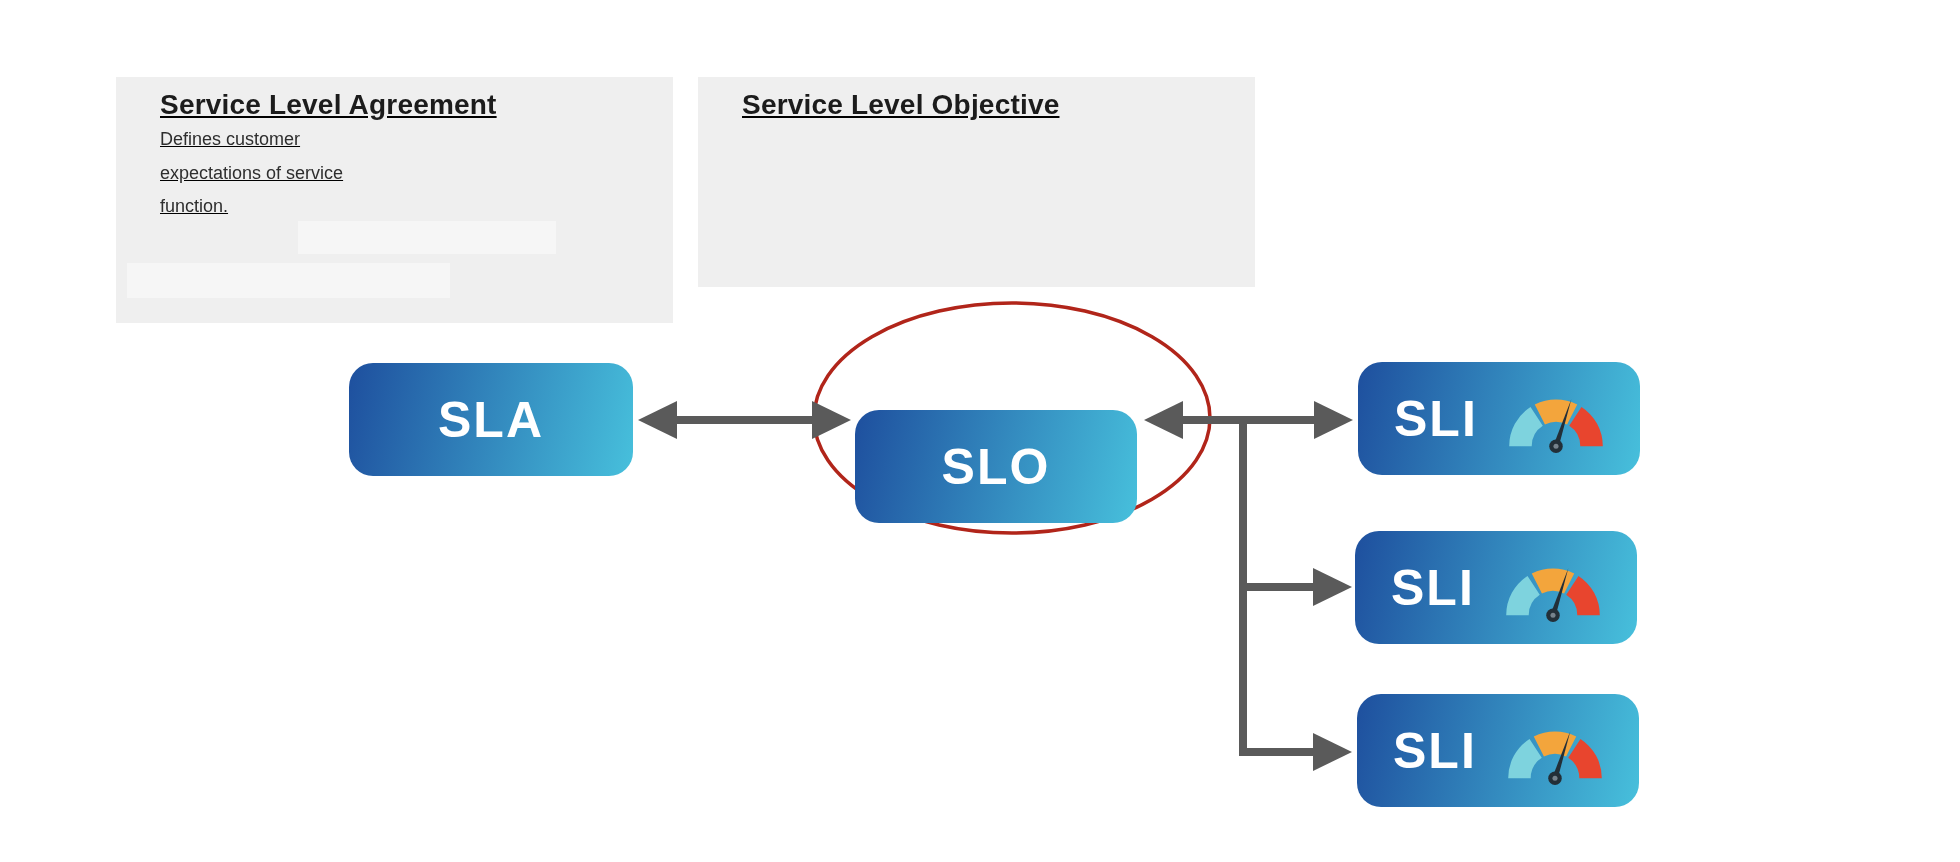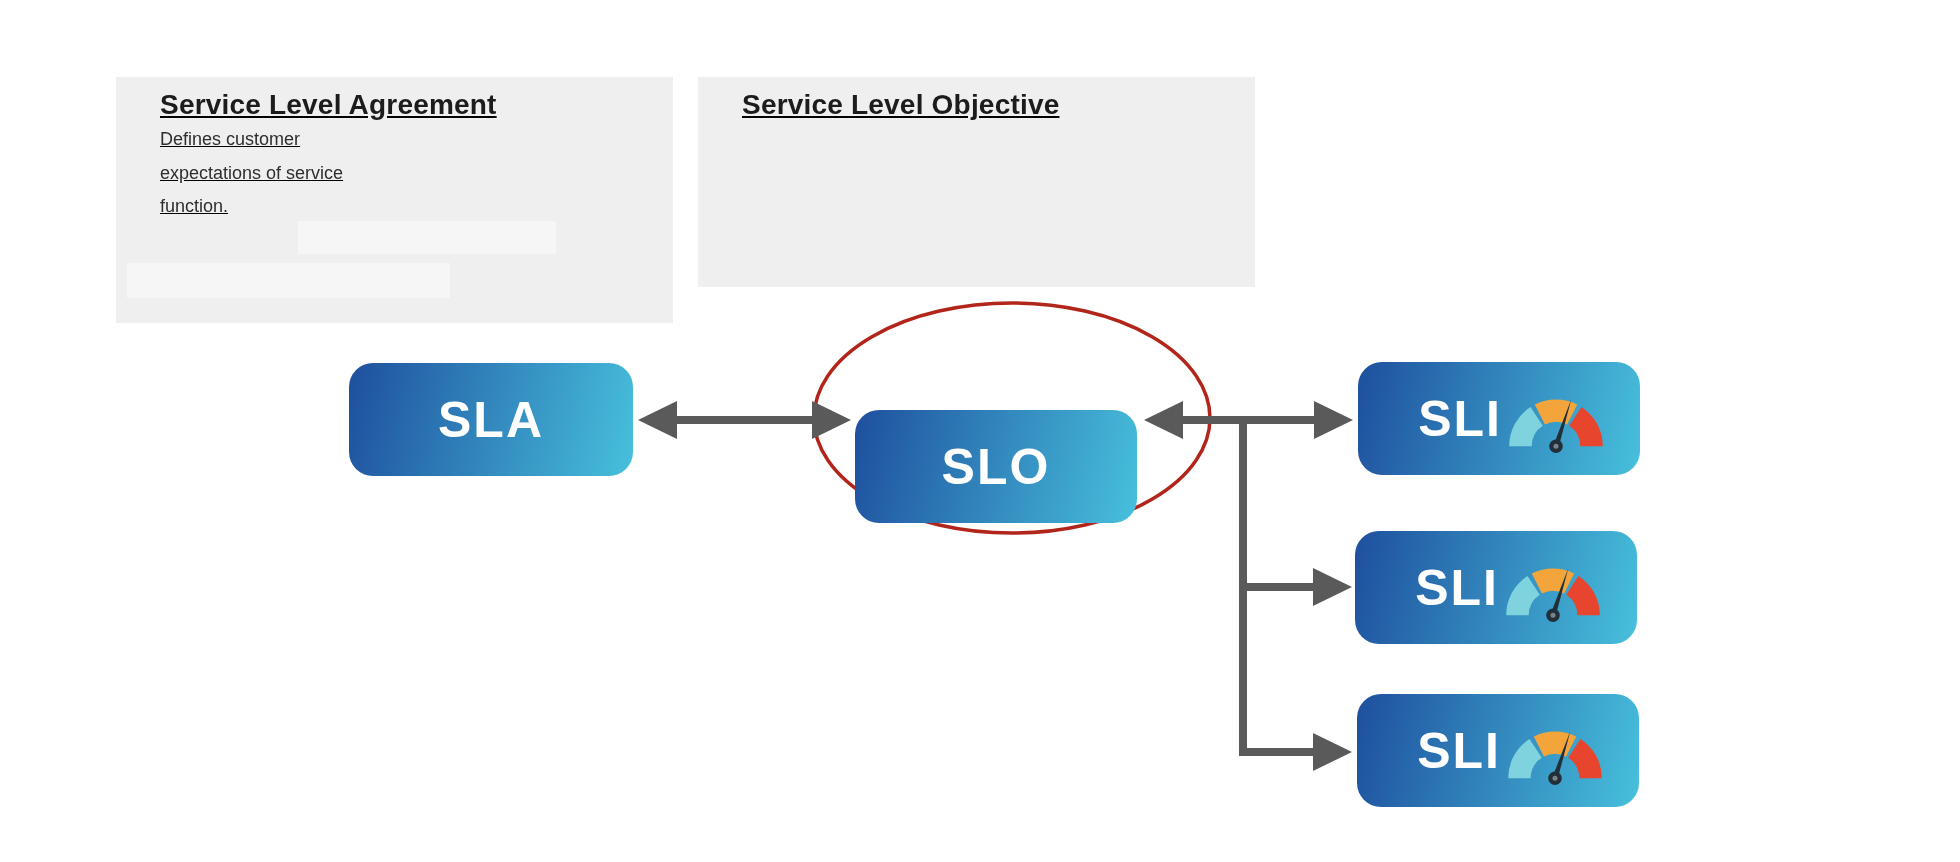--- a/index.html
+++ b/index.html
@@ -75,21 +75,21 @@
   }
   .node .label{
     color:var(--node-label);
     font-size:50px;
     font-weight:bold;
     letter-spacing:2px;
   }
   #node-sla{left:349px;top:363px;width:284px;}
   #node-slo{left:855px;top:378px;margin-top:32px;}
   .node.sli{
-    justify-content:flex-end;
+    justify-content:space-between;
     padding:0 30px 0 36px;
   }
   #node-sli-1{left:1358px;top:362px;}
   #node-sli-2{left:1355px;top:531px;}
   #node-sli-3{left:1357px;top:694px;}
   .gauge{width:108px;height:85.5px;display:block;}
   .g-low{fill:var(--gauge-low);}
   .g-mid{fill:var(--gauge-mid);}
   .g-high{fill:var(--gauge-high);}
   .g-needle{fill:var(--gauge-needle);}

